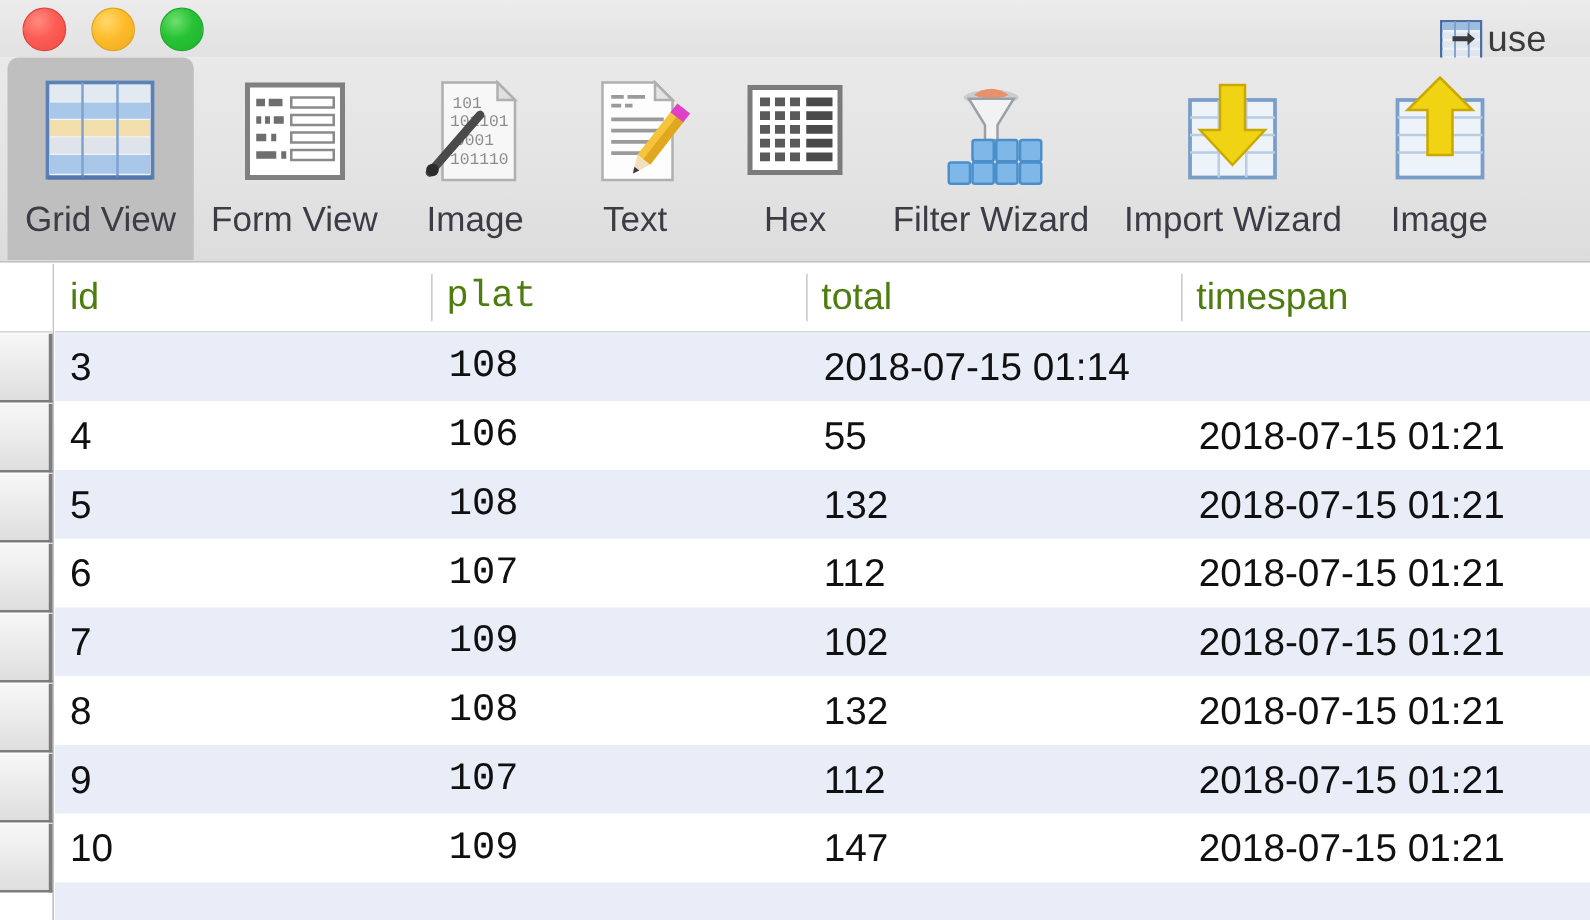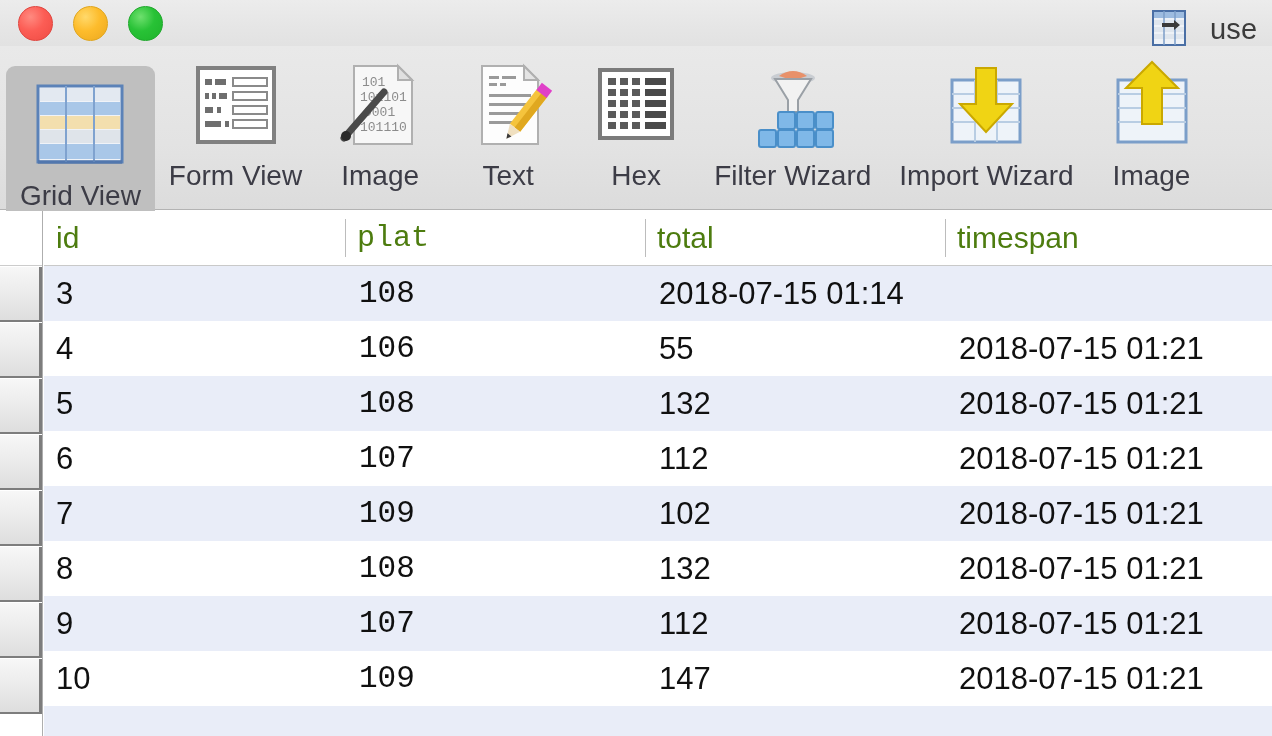--- a/index.html
+++ b/index.html
@@ -51,25 +51,25 @@
     border: 1px solid #e0a51c;
   }
   .light.zoom {
     background: radial-gradient(circle at 35% 30%, #6ee06e 0%, #28c236 45%, #1eb32b 100%);
     border: 1px solid #1da82a;
   }
 
   .title-area {
     position: absolute;
     left: 1152px;
-    top: 0;
+    top: 16px;
     height: 46px;
     display: flex;
-    align-items: flex-end;
-    gap: 24px;
+    align-items: flex-start;
+    gap: 4px;
   }
   .title-text {
     font-size: 29px;
     color: #3b3b3b;
     white-space: nowrap;
     letter-spacing: 0.2px;
   }
 
   
   .mini-grid {
@@ -98,21 +98,20 @@
     align-items: center;
     justify-content: flex-start;
     padding: 10px 14px 0 14px;
     flex: none;
     position: relative;
     text-align: right;
   }
   .tool.active {
     background: #bfbfbf;
     border-radius: 9px 9px 0 0;
-    margin-top: 20px;
   }
   .tool .glyph {
     height: 100px;
     width: 100px;
     display: flex;
     align-items: center;
     justify-content: center;
   }
   .tool .label {
     font-size: 28px;

